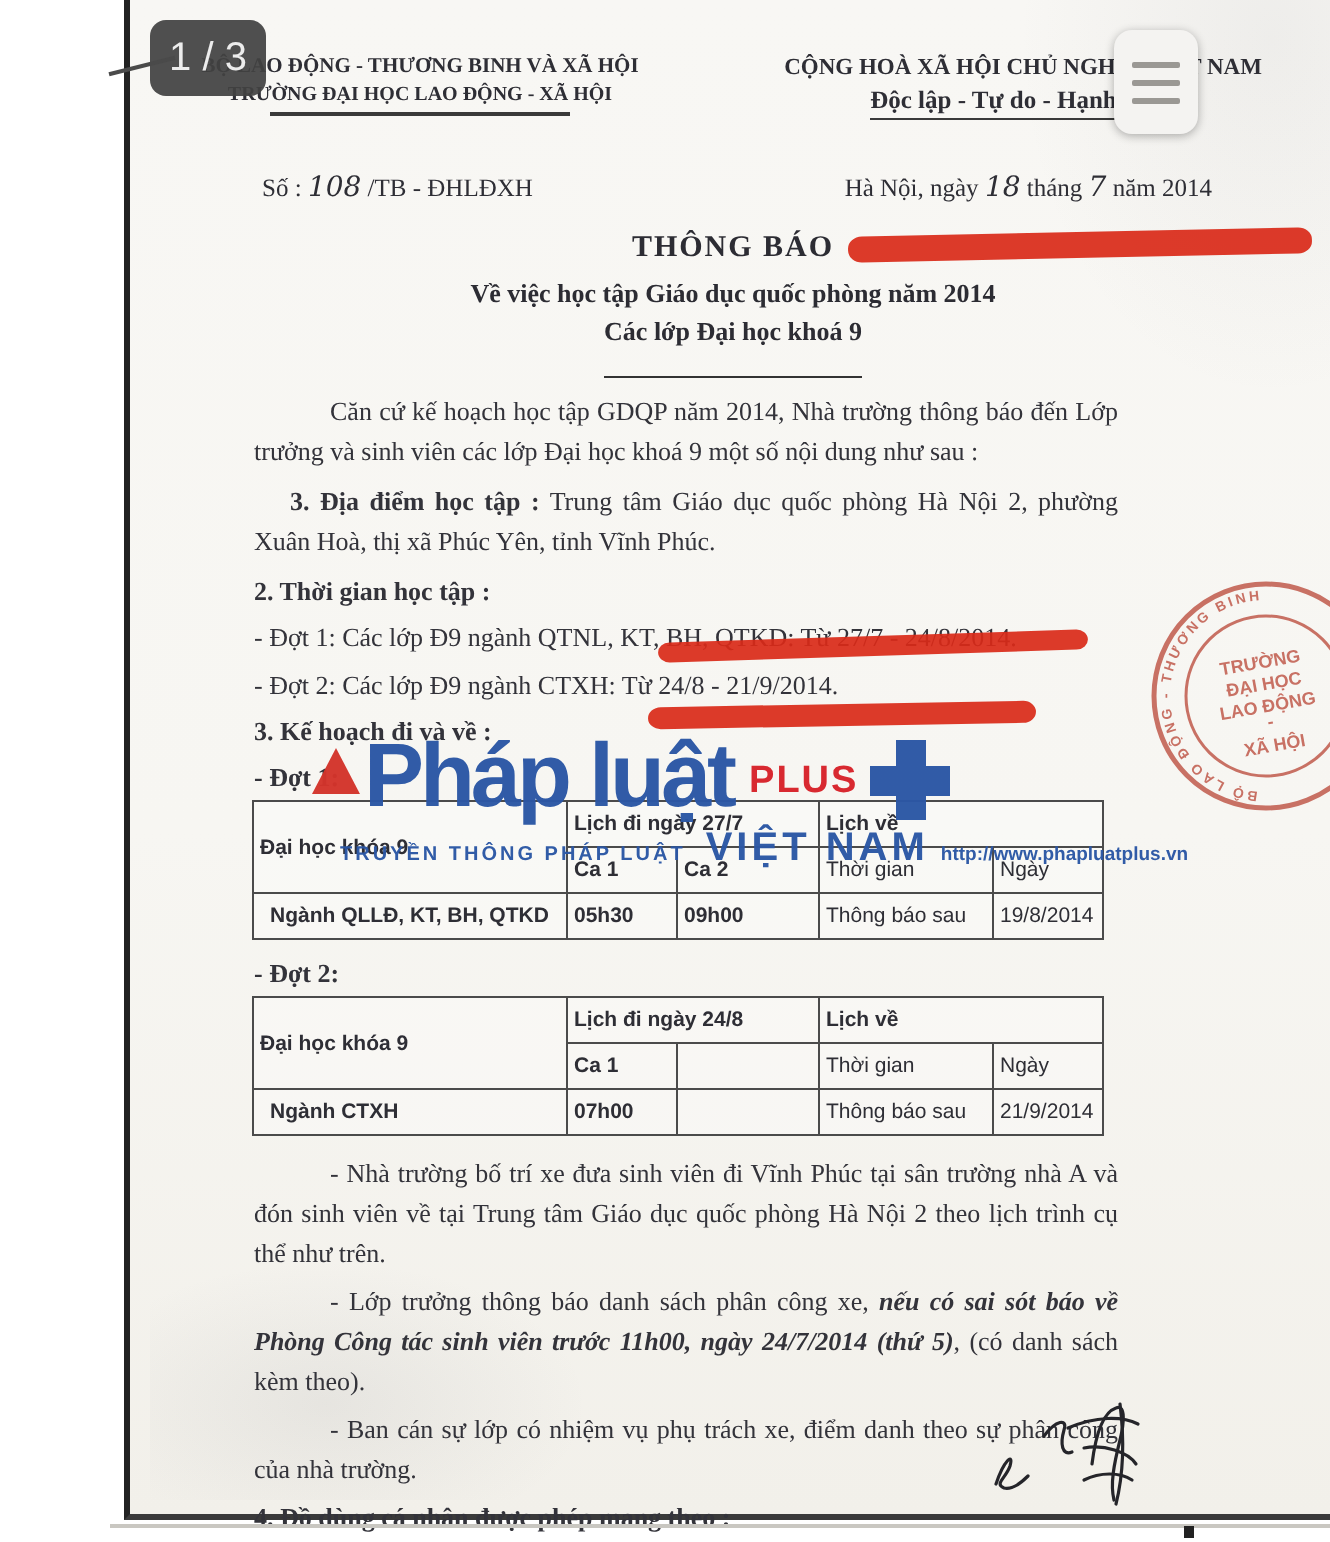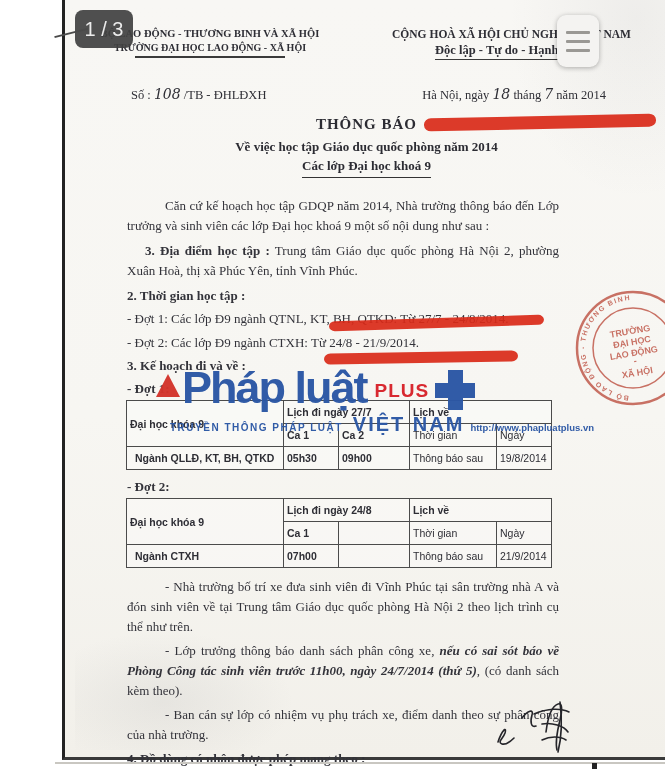--- a/index.html
+++ b/index.html
@@ -40,21 +40,21 @@
   .lh-right .l2{font-size:12.5px;margin-top:3px;display:inline-block;border-bottom:1.5px solid #3a3a3a;padding-bottom:1px;}
 
   .so-row{position:absolute;left:0;top:86px;width:603px;display:flex;justify-content:space-between;
           padding:0 62px 0 66px;box-sizing:border-box;font-size:12.5px;color:#2e2e35;}
   .hand{font-family:"DejaVu Serif",serif;font-style:italic;font-size:14px;}
 
   .title-block{position:absolute;left:0;top:116px;width:603px;text-align:center;color:#2c2c33;}
   .title-block .t1{font-size:15px;font-weight:bold;letter-spacing:1px;}
   .title-block .t2{font-size:13px;font-weight:bold;margin-top:6px;}
   .title-block .t3{font-size:13px;font-weight:bold;margin-top:3px;}
-  .title-block .t3 span{display:inline-block;border-bottom:1.5px solid #333;padding-bottom:3px;}
+  .title-block .t3 span{display:inline-block;border-bottom:1.5px solid #333;padding-bottom:14px;}
 
   
   .content{position:absolute;left:62px;top:196px;width:432px;font-size:13px;line-height:20px;
            color:#33333a;text-align:justify;}
   .content p{margin:0 0 5px;}
   .indent{text-indent:38px;}
   .label{font-weight:bold;}
   .num-label{margin-left:18px;font-weight:bold;}
   .dot{margin-left:12px;}
   .dot-tbl{margin-left:16px;font-weight:bold;}

